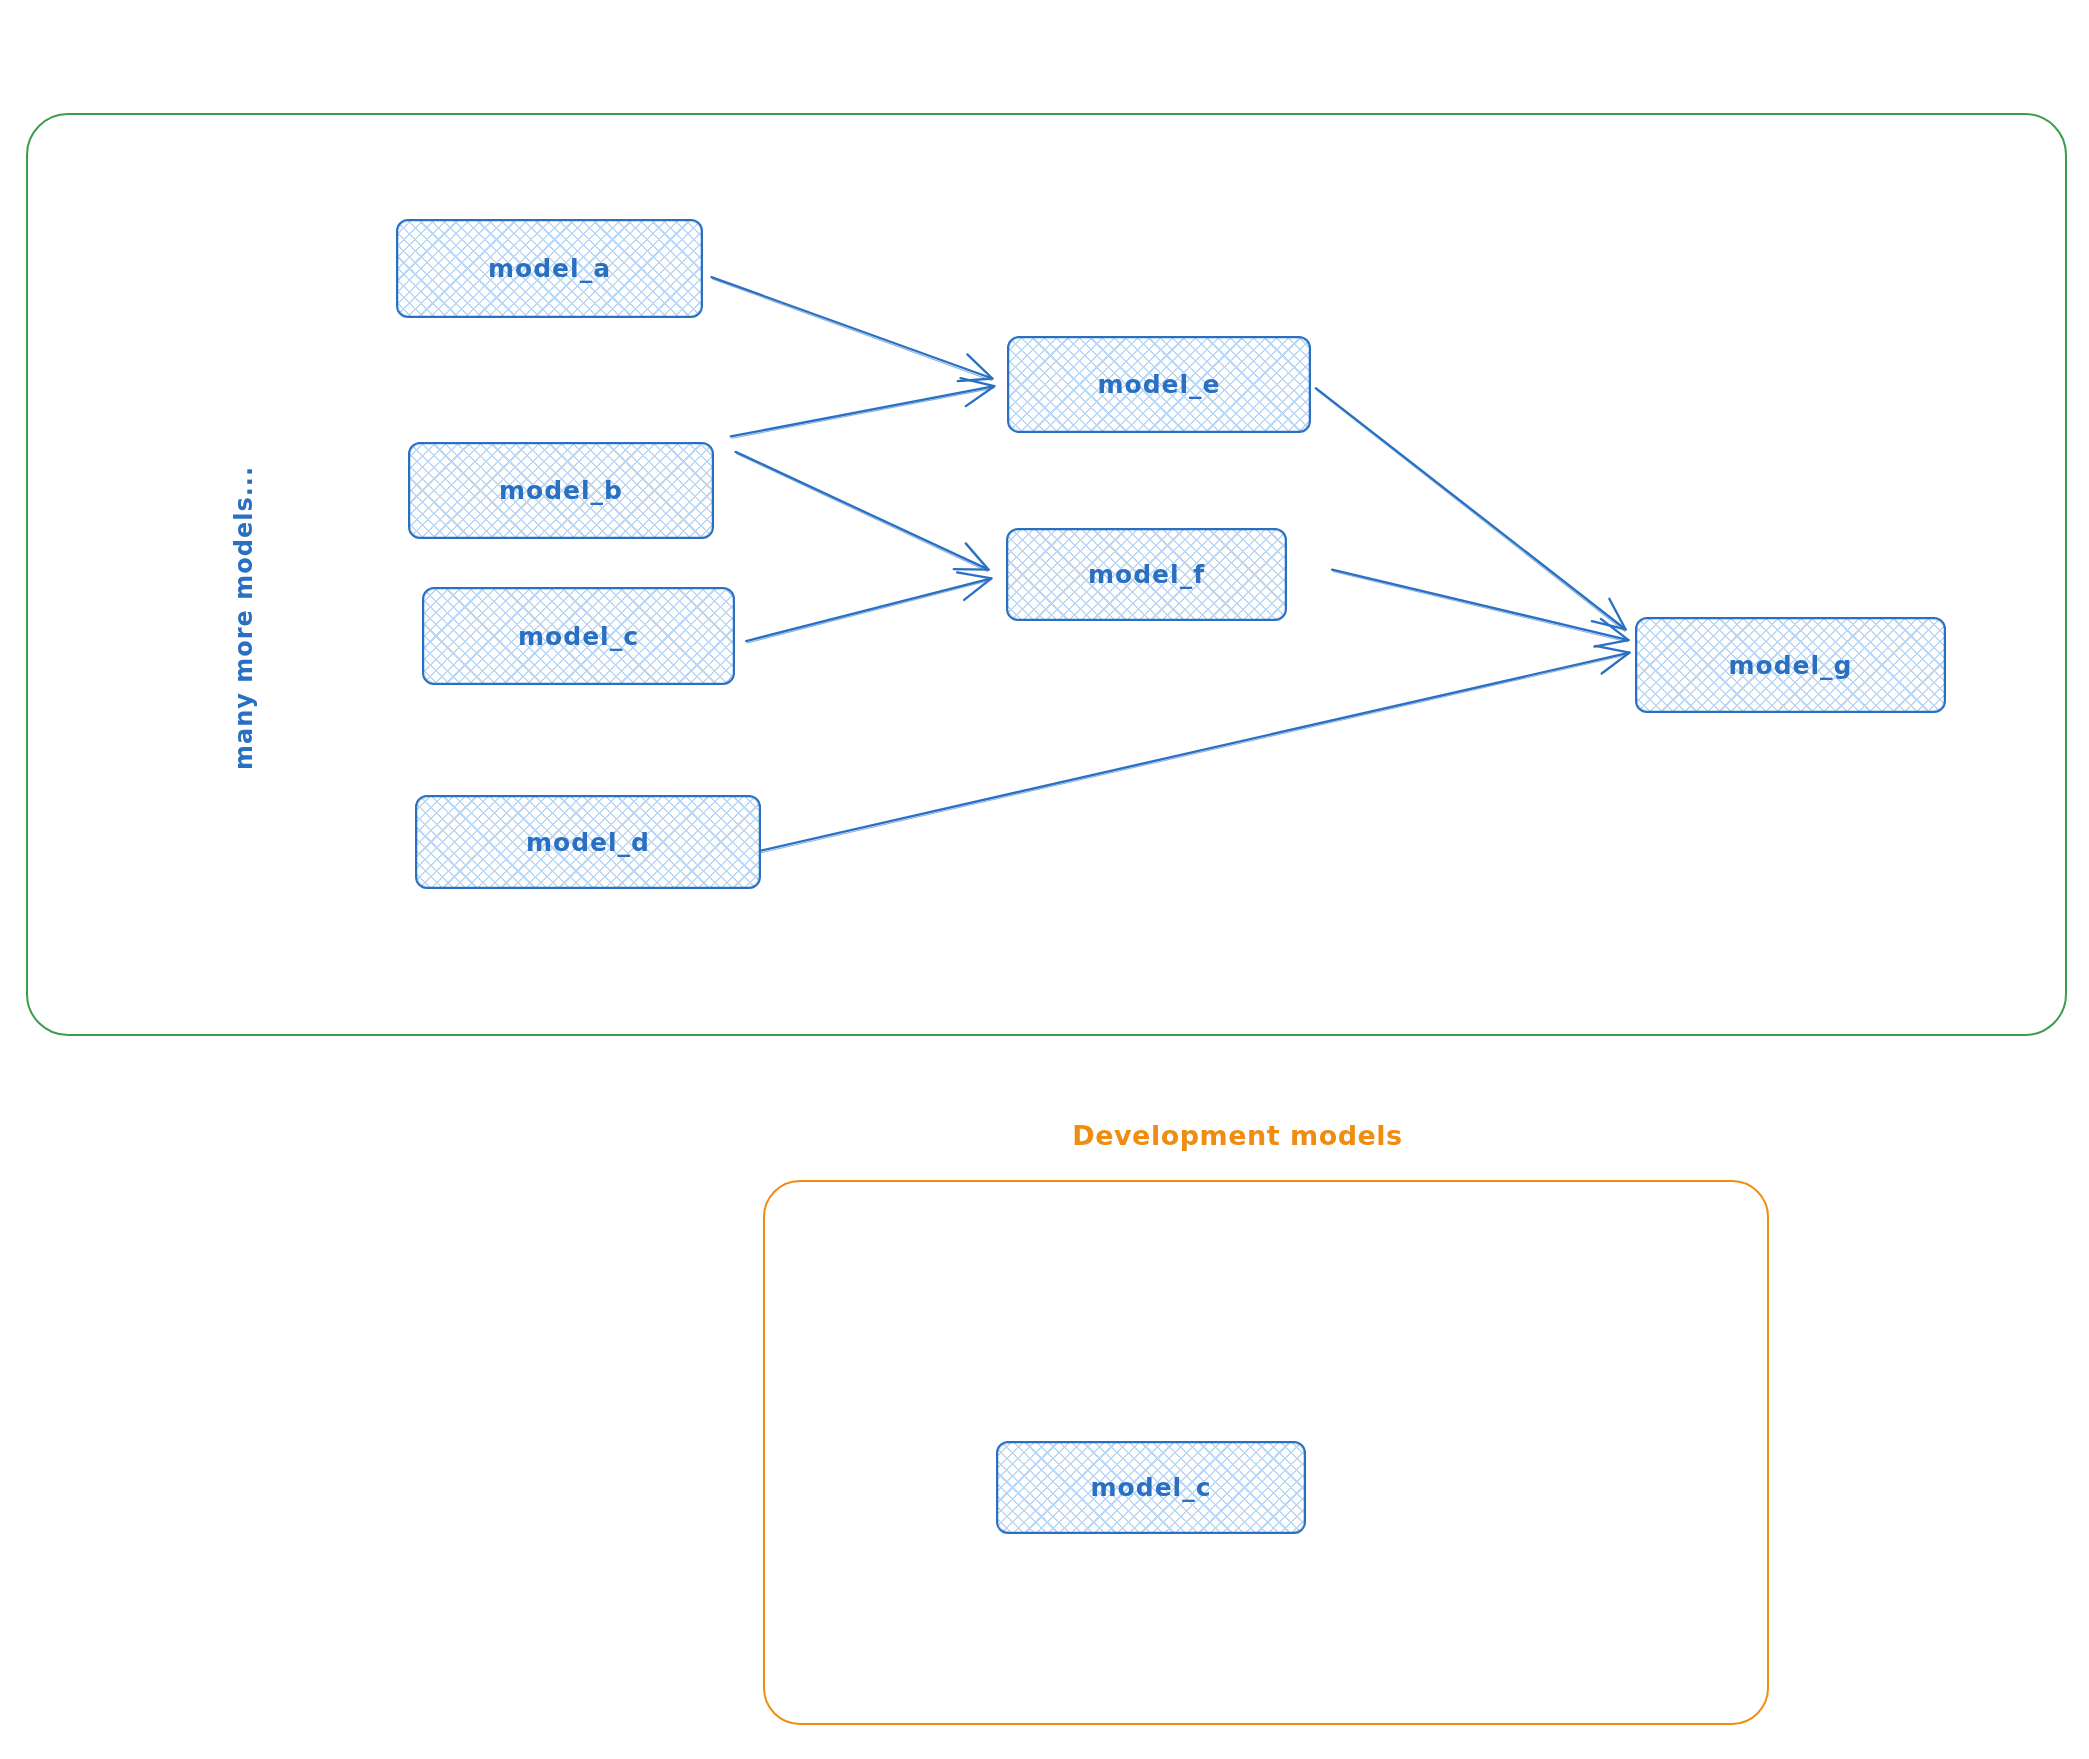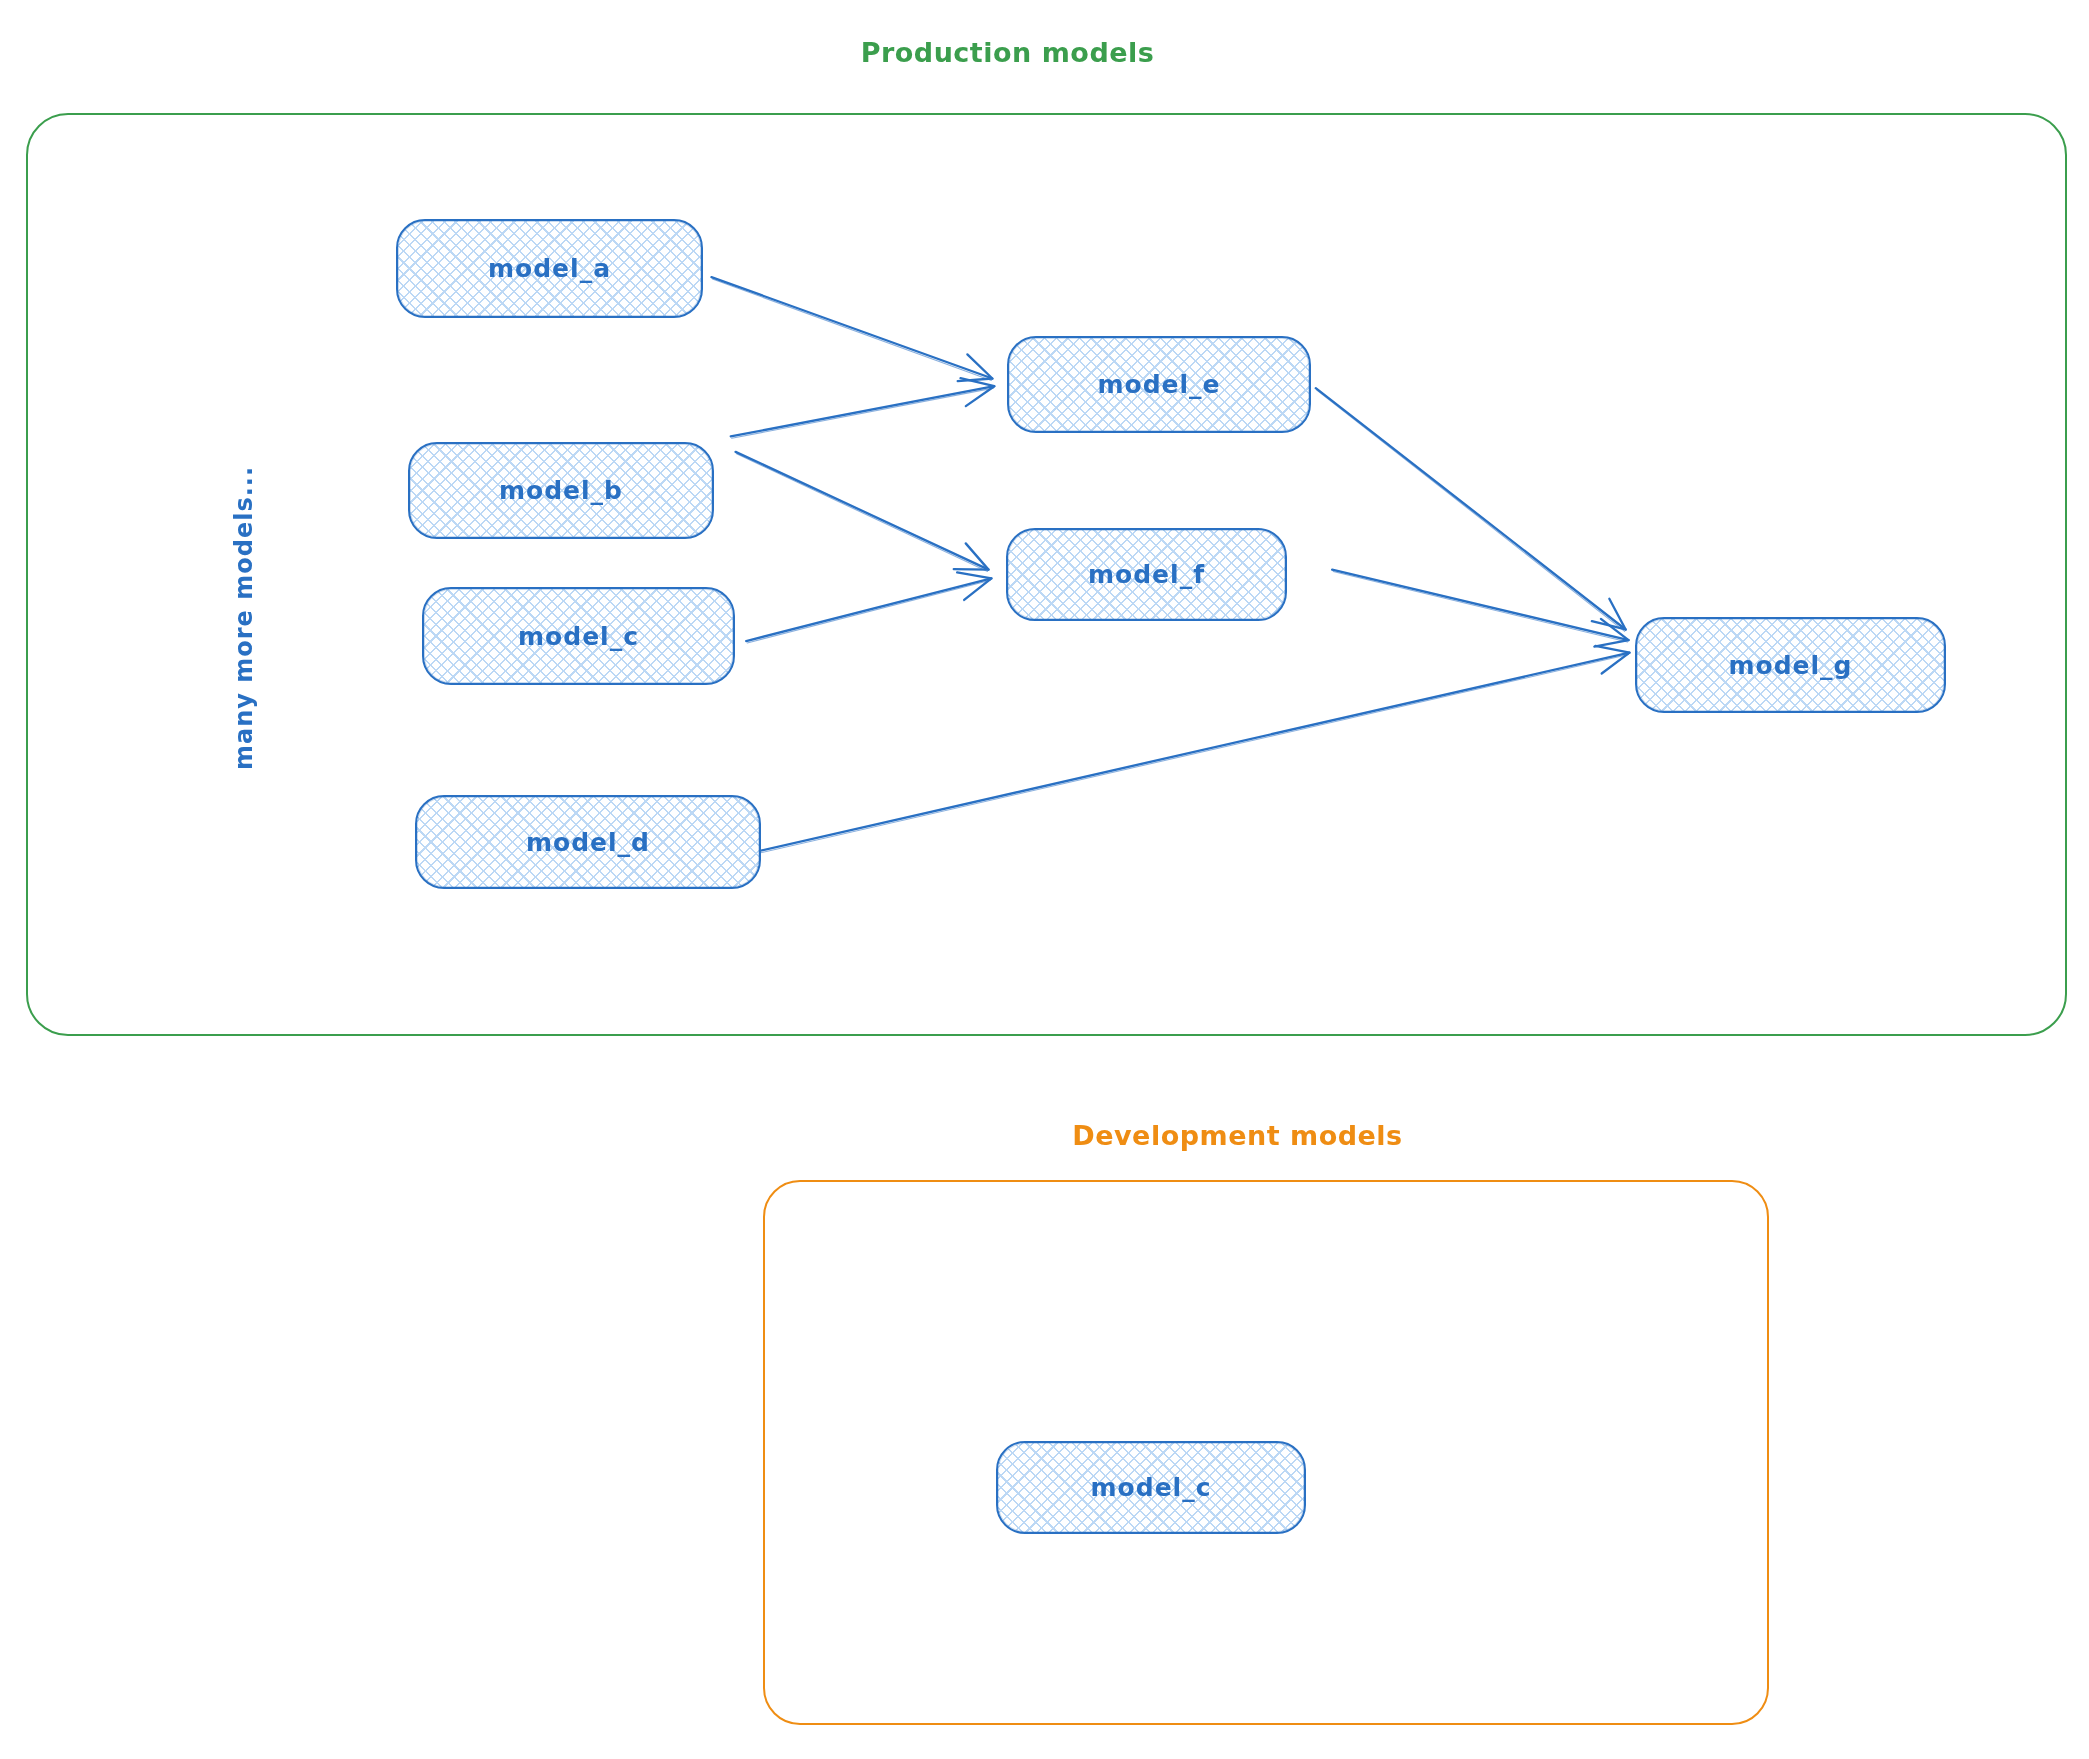--- a/index.html
+++ b/index.html
@@ -51,21 +51,21 @@
     font-weight:bold;
     letter-spacing:1px;
     white-space:nowrap;
   }
   .node{
     position:absolute;
     display:flex;
     align-items:center;
     justify-content:center;
     border:2.4px solid var(--blue);
-    border-radius:29px;
+    border-radius:12px;
     color:var(--blue);
     font-size:25px;
     font-weight:bold;
     letter-spacing:1px;
     background:
       repeating-linear-gradient(45deg,  var(--blue_hatch) 0 1.5px, transparent 1.5px 8.2px),
       repeating-linear-gradient(135deg, var(--blue_hatch) 0 1.5px, transparent 1.5px 8.2px),
       #ffffff;
     box-shadow:inset 0 0 0 1px rgba(41,112,195,0.25);
   }
@@ -93,21 +93,20 @@
   svg.edges path.echo{
     stroke-width:1.1;
     opacity:0.55;
   }
 </style>
 </head>
 <body>
 
 <div class="canvas">
 
-  <div class="section-title title-prod">Production models</div>
 
   <div class="frame frame-prod"></div>
 
   <div class="side-label">many more models...</div>
 
   <svg class="edges" viewBox="0 0 2164 1822" xmlns="http://www.w3.org/2000/svg">
       <g>
         <path class="echo" d="M 738 289 L 1027 394"></path>
         <path d="M 737 287 L 1028 392"></path>
         <path d="M 992.1 394.7 L 1028 392 L 1002.1 367.0"></path>

